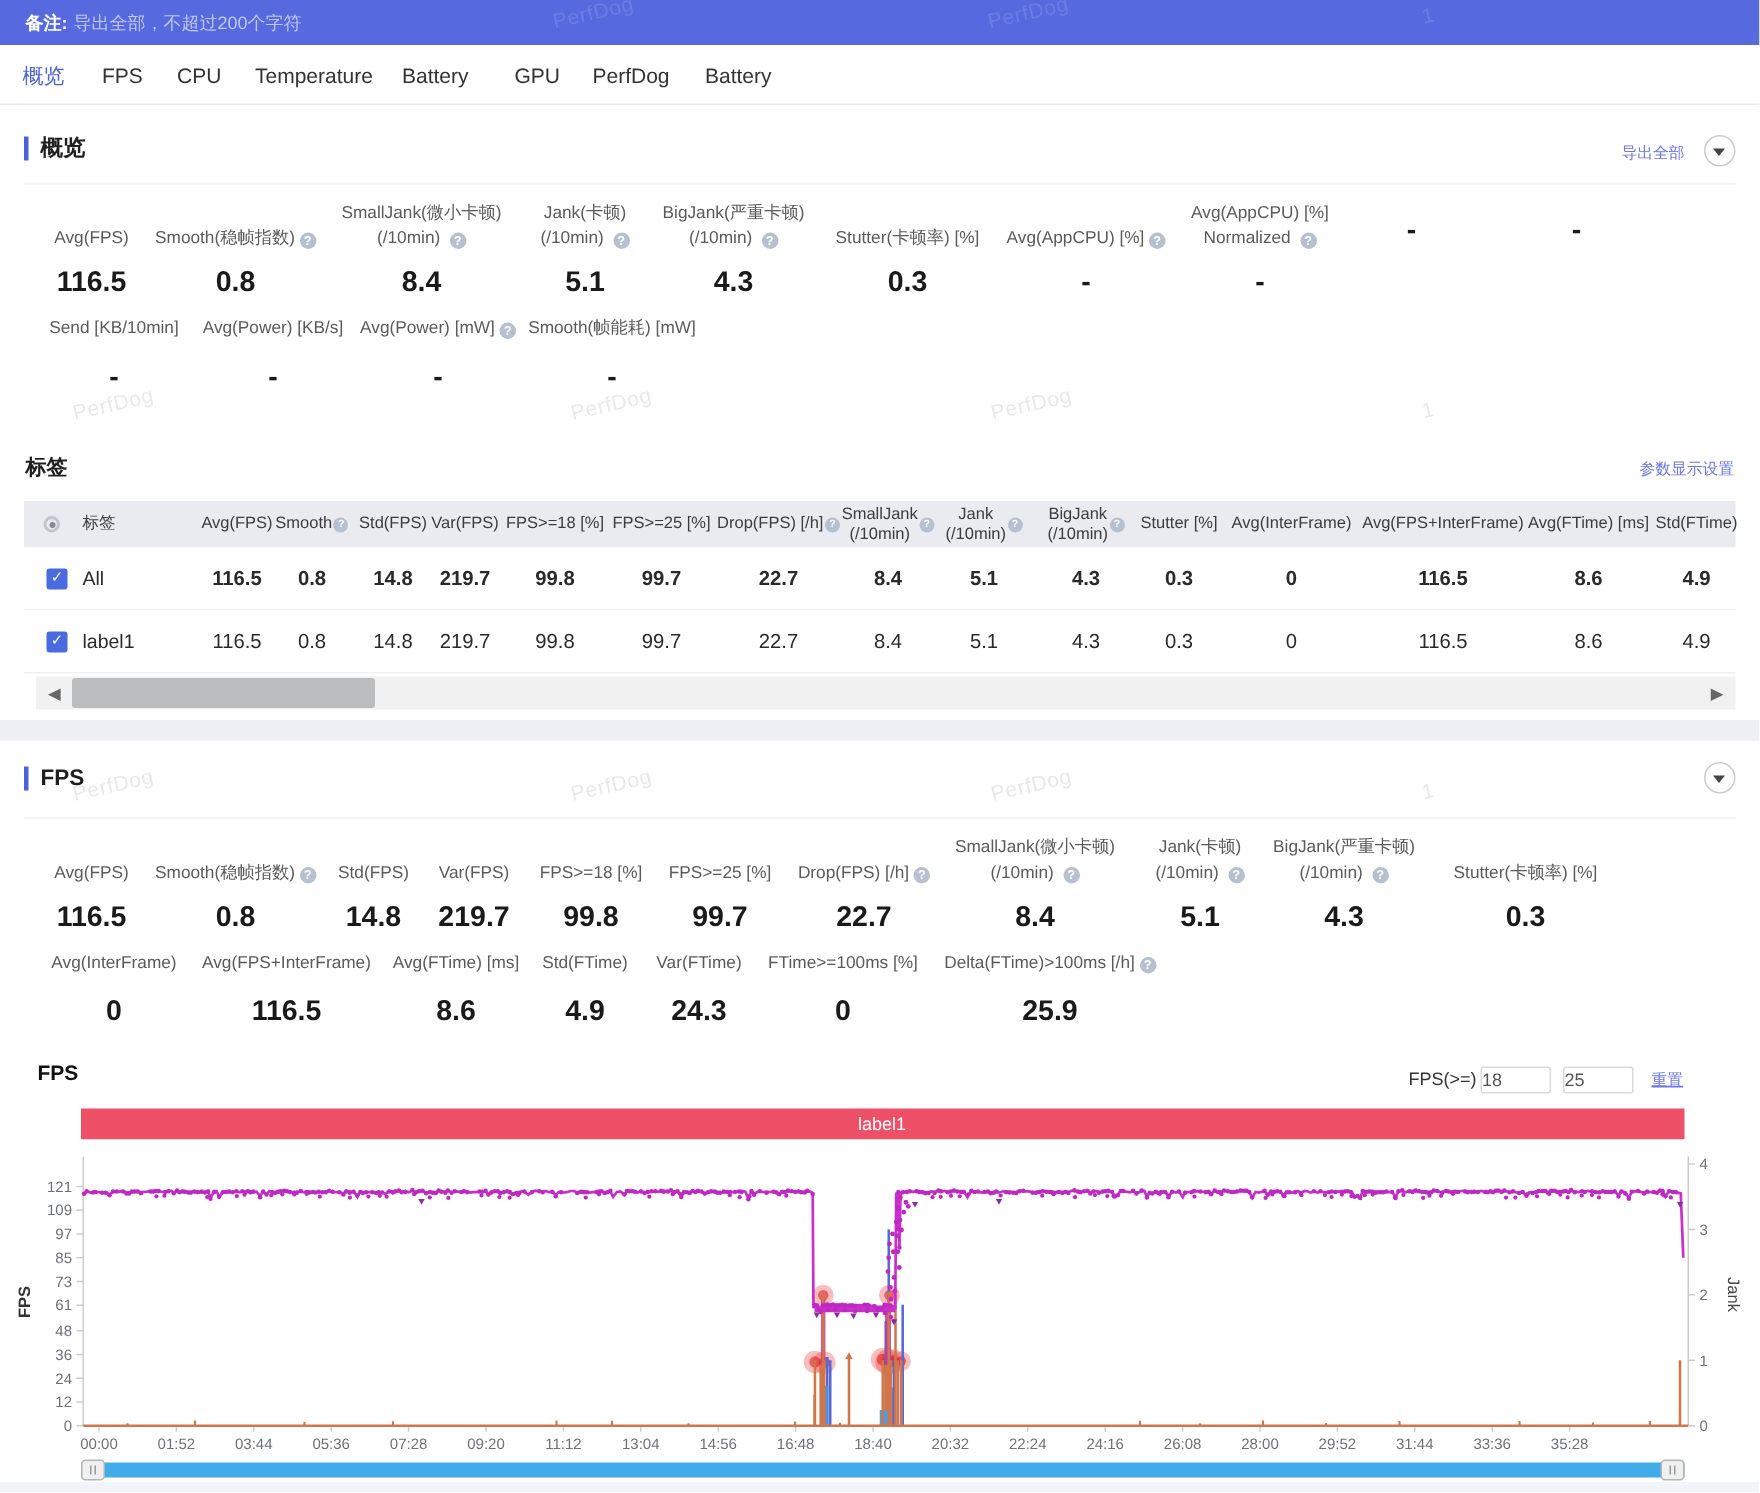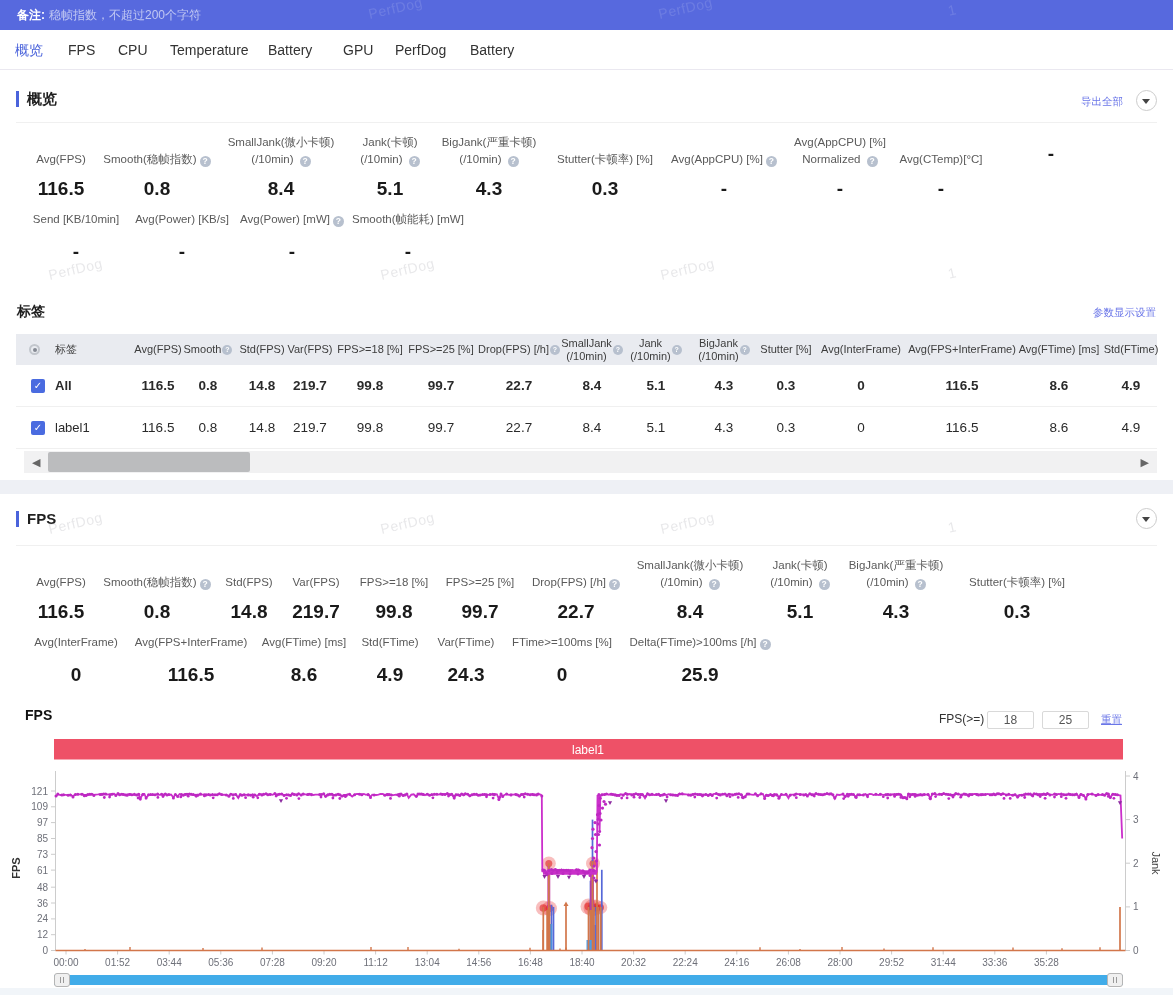--- a/index.html
+++ b/index.html
@@ -31,32 +31,32 @@
 .trow .tc.b {font-weight:bold}
 .cb {position:absolute;left:15px;top:14px;width:14px;height:14px;background:#4a6be0;border-radius:2px;color:#fff;font-size:10px;line-height:14px;text-align:center}
 .rowname {position:absolute;left:39px;top:0;height:100%;display:flex;align-items:center;font-size:13px;color:#2a2a2a}
 .eye {position:absolute;left:13px;top:10px;width:11px;height:11px;border-radius:50%;border:2px solid #c2c6cc}
 .eye:after {content:"";position:absolute;left:1.5px;top:1.5px;width:4px;height:4px;border-radius:50%;background:#858a93}
 .hscroll {position:absolute;left:24px;top:451px;width:1133px;height:22px;background:#f1f1f2}
 .hthumb {position:absolute;left:24px;top:1px;width:202px;height:20px;background:#bbbcbe;border-radius:2px}
 .harrow {position:absolute;top:5px;font-size:11px;color:#666}
 .band {position:absolute;left:0;top:480px;width:1173px;height:14px;background:#eef0f5}
 .fpslab {position:absolute;left:25px;top:707px;font-size:14px;font-weight:bold;color:#111}
-.inp {position:absolute;top:711px;width:47px;height:18px;border:1px solid #d9d9d9;border-radius:2px;font-size:12px;color:#555;text-align:center;line-height:16px}
+.inp {position:absolute;top:711px;width:47px;height:18px;border:1px solid #d9d9d9;border-radius:2px;font-size:12px;color:#555;line-height:16px}
 .wm,.wmw {position:absolute;font-size:14px;color:rgba(125,125,140,0.18);transform:rotate(-13deg);z-index:7;letter-spacing:0.5px}
 .wmw {color:rgba(255,255,255,0.13)}
 .ax {font-size:10px;fill:#6e7079}
 .axl {stroke:#ccc;stroke-width:1}
 #chart {position:absolute;left:0;top:0}
 .bslider {position:absolute;left:54px;top:975px;width:1069px;height:10px;background:#41ace9}
 .bhandle {position:absolute;top:-2px;width:16px;height:14px;background:#f0f0f0;border:1px solid #b5b5b5;border-radius:3px}
 .bhandle:after {content:"";position:absolute;left:5px;top:3px;width:1px;height:6px;background:#999;box-shadow:3px 0 0 #999}
 </style></head>
 <body>
-<div class="topbar"><b>备注:</b><span>稳帧指数，不超过200个字符</span></div>
+<div class="topbar"><b>备注:</b><span>导出全部，不超过200个字符</span></div>
 <div class="nav">
 <a class="act" style="left:15px">概览</a>
     <a style="left:68px">FPS</a>
     <a style="left:118px">CPU</a>
 <a style="left:170px">Temperature</a>
     <a style="left:268px">Battery</a>
     <a style="left:343px">GPU</a>
 <a style="left:395px">PerfDog</a>
     <a style="left:470px">Battery</a>
 </div>
@@ -102,21 +102,20 @@
     </div>
     <div class="st" style="left:644px;width:160px">
       <div class="sl one">Avg(AppCPU) [%]<span class="q">?</span></div>
       <div class="sv">-</div>
     </div>
     <div class="st" style="left:750px;width:180px">
       <div class="sl">Avg(AppCPU) [%]<br>Normalized <span class="q">?</span></div>
       <div class="sv">-</div>
     </div>
     <div class="st" style="left:861px;width:160px">
-      <div class="sl one">Avg(CTemp)[°C]</div>
       <div class="sv">-</div>
     </div>
     <div class="st" style="left:971px;width:160px">
       <div class="sv">-</div>
     </div>
   </div>
 <div class="strow r2" style="top:211px">
     <div class="st" style="left:-4px;width:160px">
       <div class="sl ">Send [KB/10min]</div>
       <div class="sv">-</div>
@@ -150,21 +149,21 @@
     <div class="tc" style="left:580px;width:120px">Jank<br>(/10min)<span class="q q2">?</span></div>
     <div class="tc" style="left:648px;width:120px">BigJank<br>(/10min)<span class="q q2">?</span></div>
     <div class="tc" style="left:710px;width:120px">Stutter [%]</div>
     <div class="tc" style="left:785px;width:120px">Avg(InterFrame)</div>
     <div class="tc" style="left:886px;width:120px">Avg(FPS+InterFrame)</div>
     <div class="tc" style="left:983px;width:120px">Avg(FTime) [ms]</div>
     <div class="tc" style="left:1055px;width:120px">Std(FTime)</div>
   </div>
 <div class="trow" style="top:365px">
     <div class="cb">✓</div>
-    <div class="rowname" style="font-weight:bold">All</div>
+    <div class="rowname" style="font-weight:normal">All</div>
     <div class="tc b" style="left:82px;width:120px">116.5</div>
     <div class="tc b" style="left:132px;width:120px">0.8</div>
     <div class="tc b" style="left:186px;width:120px">14.8</div>
     <div class="tc b" style="left:234px;width:120px">219.7</div>
     <div class="tc b" style="left:294px;width:120px">99.8</div>
     <div class="tc b" style="left:365px;width:120px">99.7</div>
     <div class="tc b" style="left:443px;width:120px">22.7</div>
     <div class="tc b" style="left:516px;width:120px">8.4</div>
     <div class="tc b" style="left:580px;width:120px">5.1</div>
     <div class="tc b" style="left:648px;width:120px">4.3</div>

